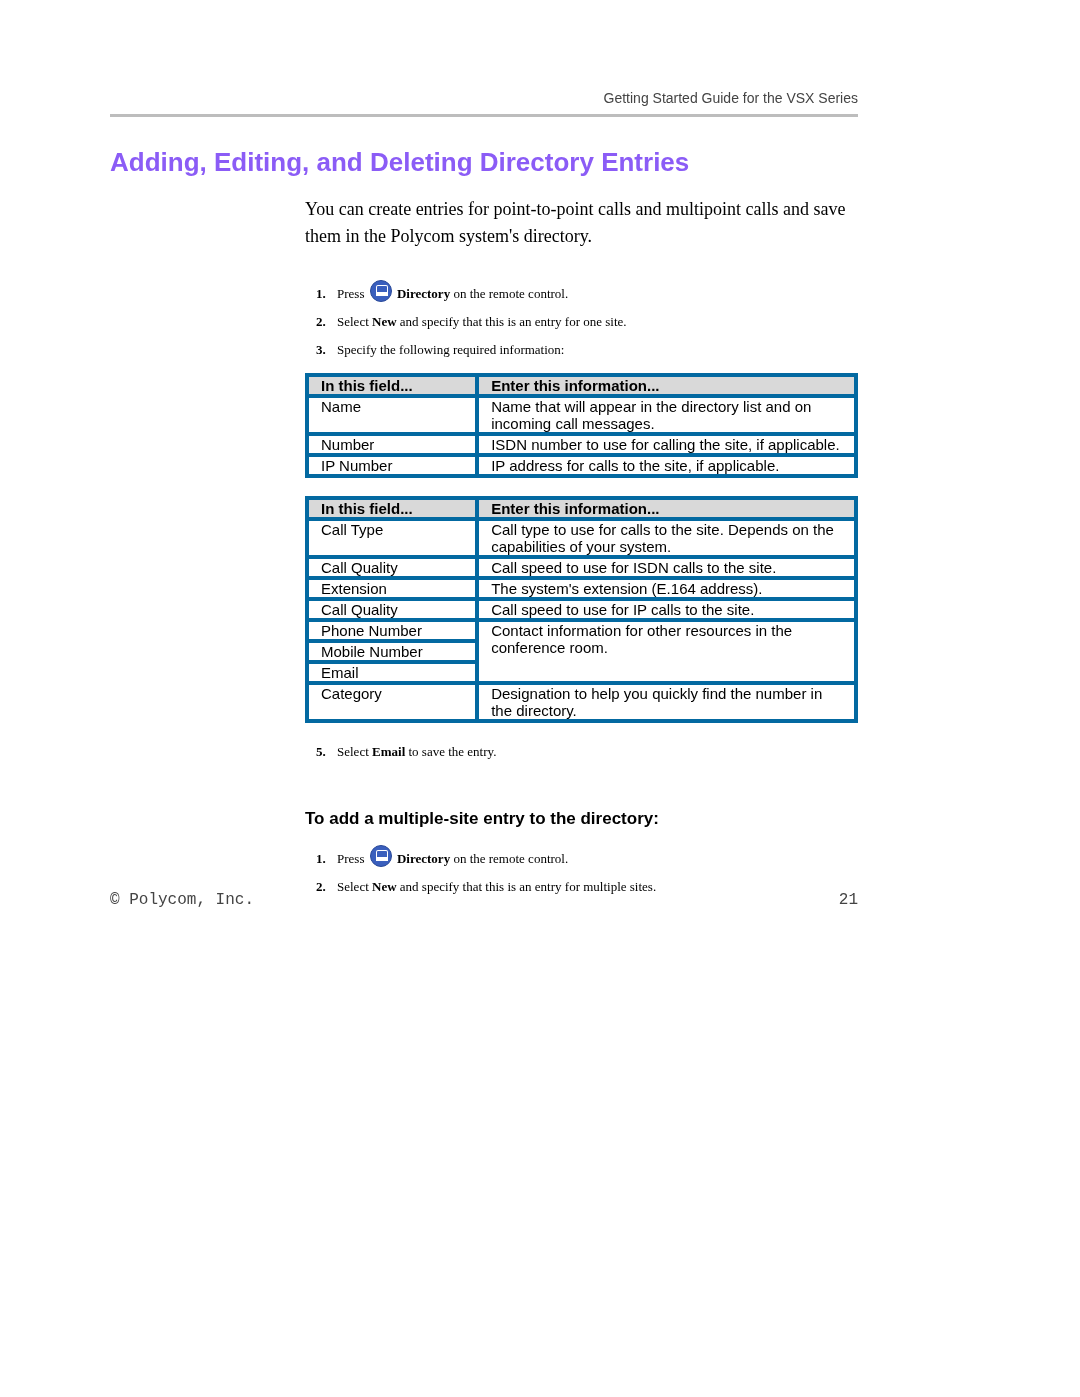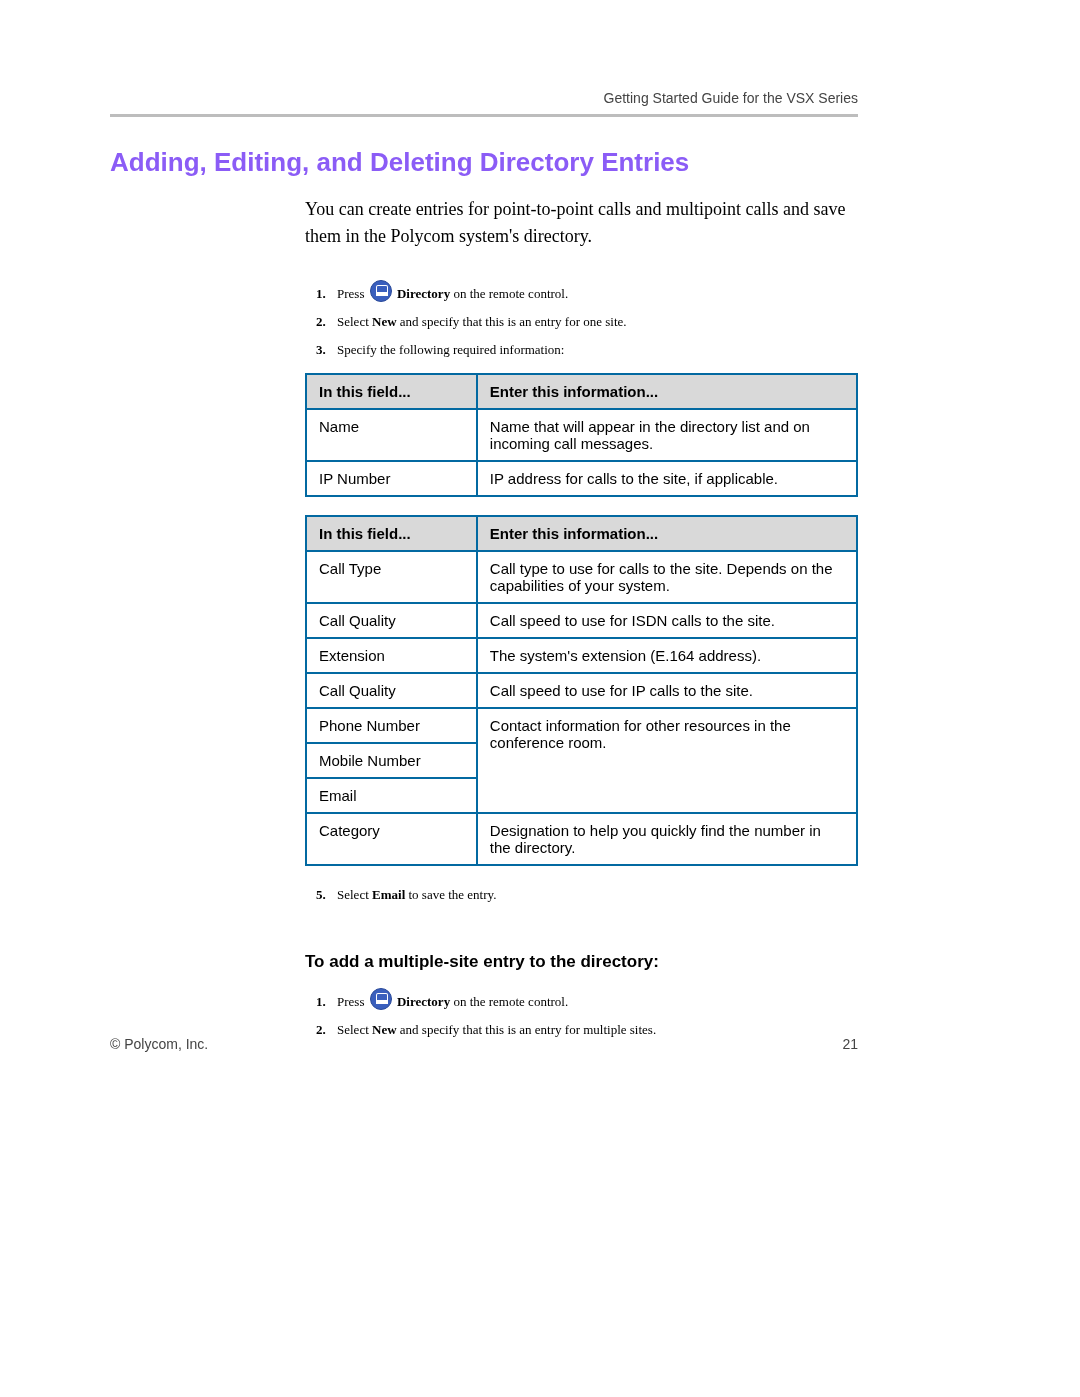--- a/index.html
+++ b/index.html
@@ -88,40 +88,40 @@
     border-radius: 2px 2px 0 0;
   }
   table.info {
     width: 100%;
     border-collapse: collapse;
     font-family: Arial, Helvetica, sans-serif;
     font-size: 15px;
     margin: 12px 0 18px 0;
   }
   table.info th, table.info td {
-    border: 2px solid #0369a1;
-    padding: 8px 12px;
+    border: 4px solid #0369a1;
+    padding: 0 12px;
     text-align: left;
     vertical-align: top;
   }
   table.info th {
     background: #d9d9d9;
     font-weight: bold;
   }
   table.info .col-field { width: 31%; }
   .footer {
     position: absolute;
     bottom: 60px;
     left: 110px;
     right: 110px;
-    font-size: 14px;
+    font-size: 16px;
     color: #444;
     display: flex;
     justify-content: space-between;
-    font-family: Liberation Sans, sans-serif;
+    font-family: Liberation Mono, monospace;
   }
 </style>
 </head>
 <body>
 
 <div class="page">
 
   <div class="running-head">Getting Started Guide for the VSX Series</div>
   <hr class="rule">
 
@@ -146,20 +146,24 @@
       <thead>
         <tr>
           <th class="col-field">In this field...</th>
           <th>Enter this information...</th>
         </tr>
       </thead>
       <tbody>
         <tr>
           <td>Name</td>
           <td>Name that will appear in the directory list and on incoming call messages.</td>
+        </tr>
+        <tr>
+          <td>Number</td>
+          <td>ISDN number to use for calling the site, if applicable.</td>
         </tr>
         <tr>
           <td>IP Number</td>
           <td>IP address for calls to the site, if applicable.</td>
         </tr>
       </tbody>
     </table>
 
 
     <table class="info">

